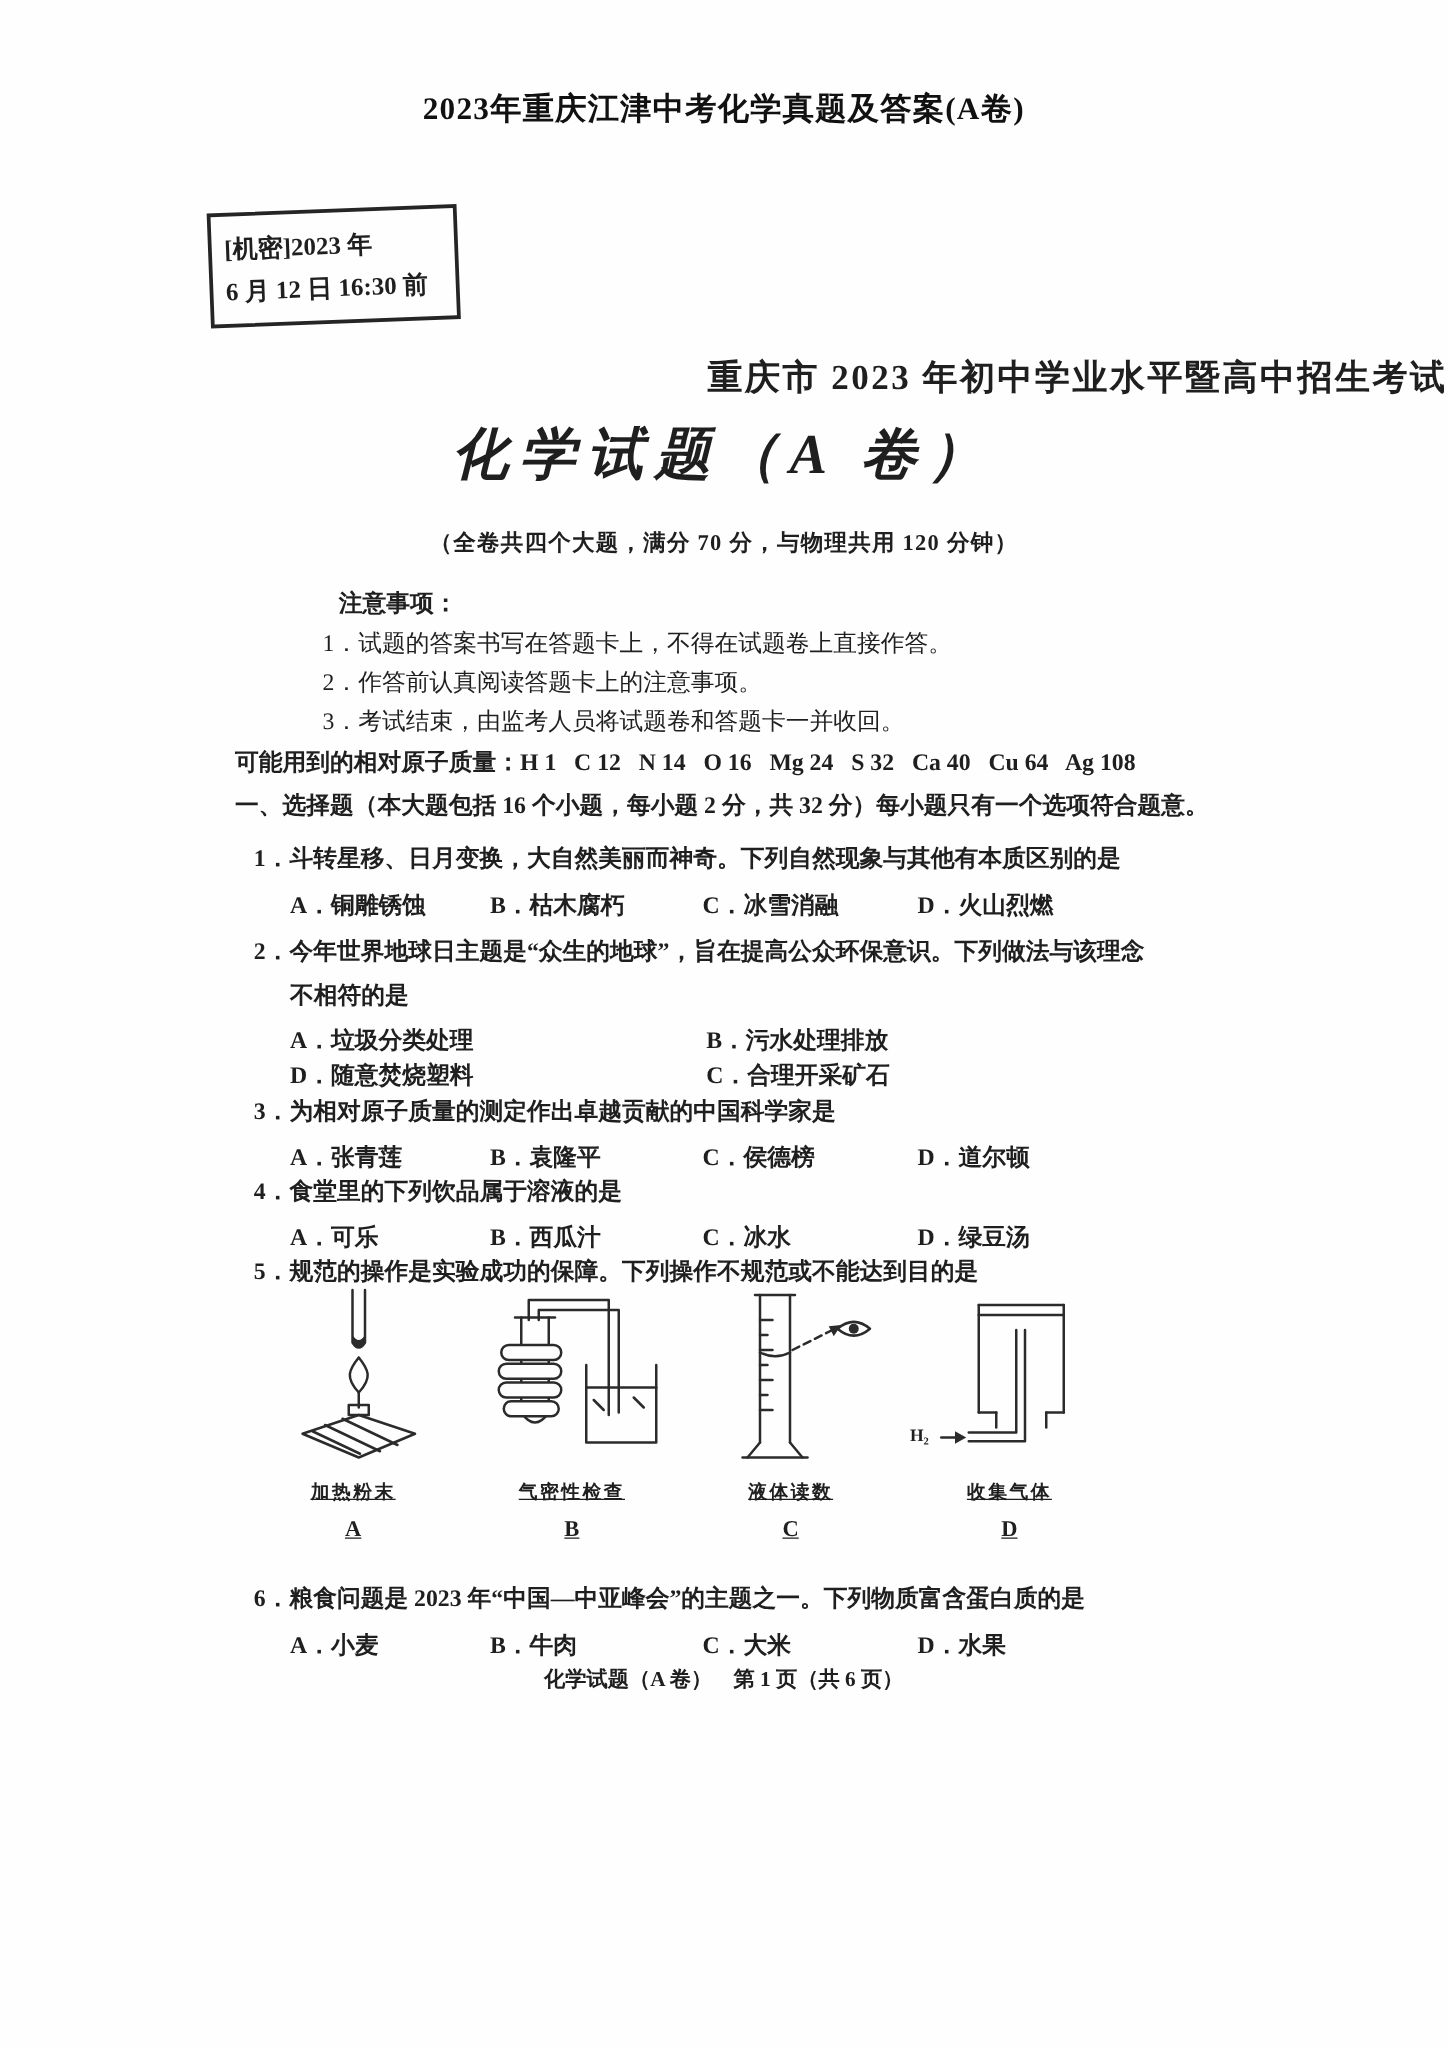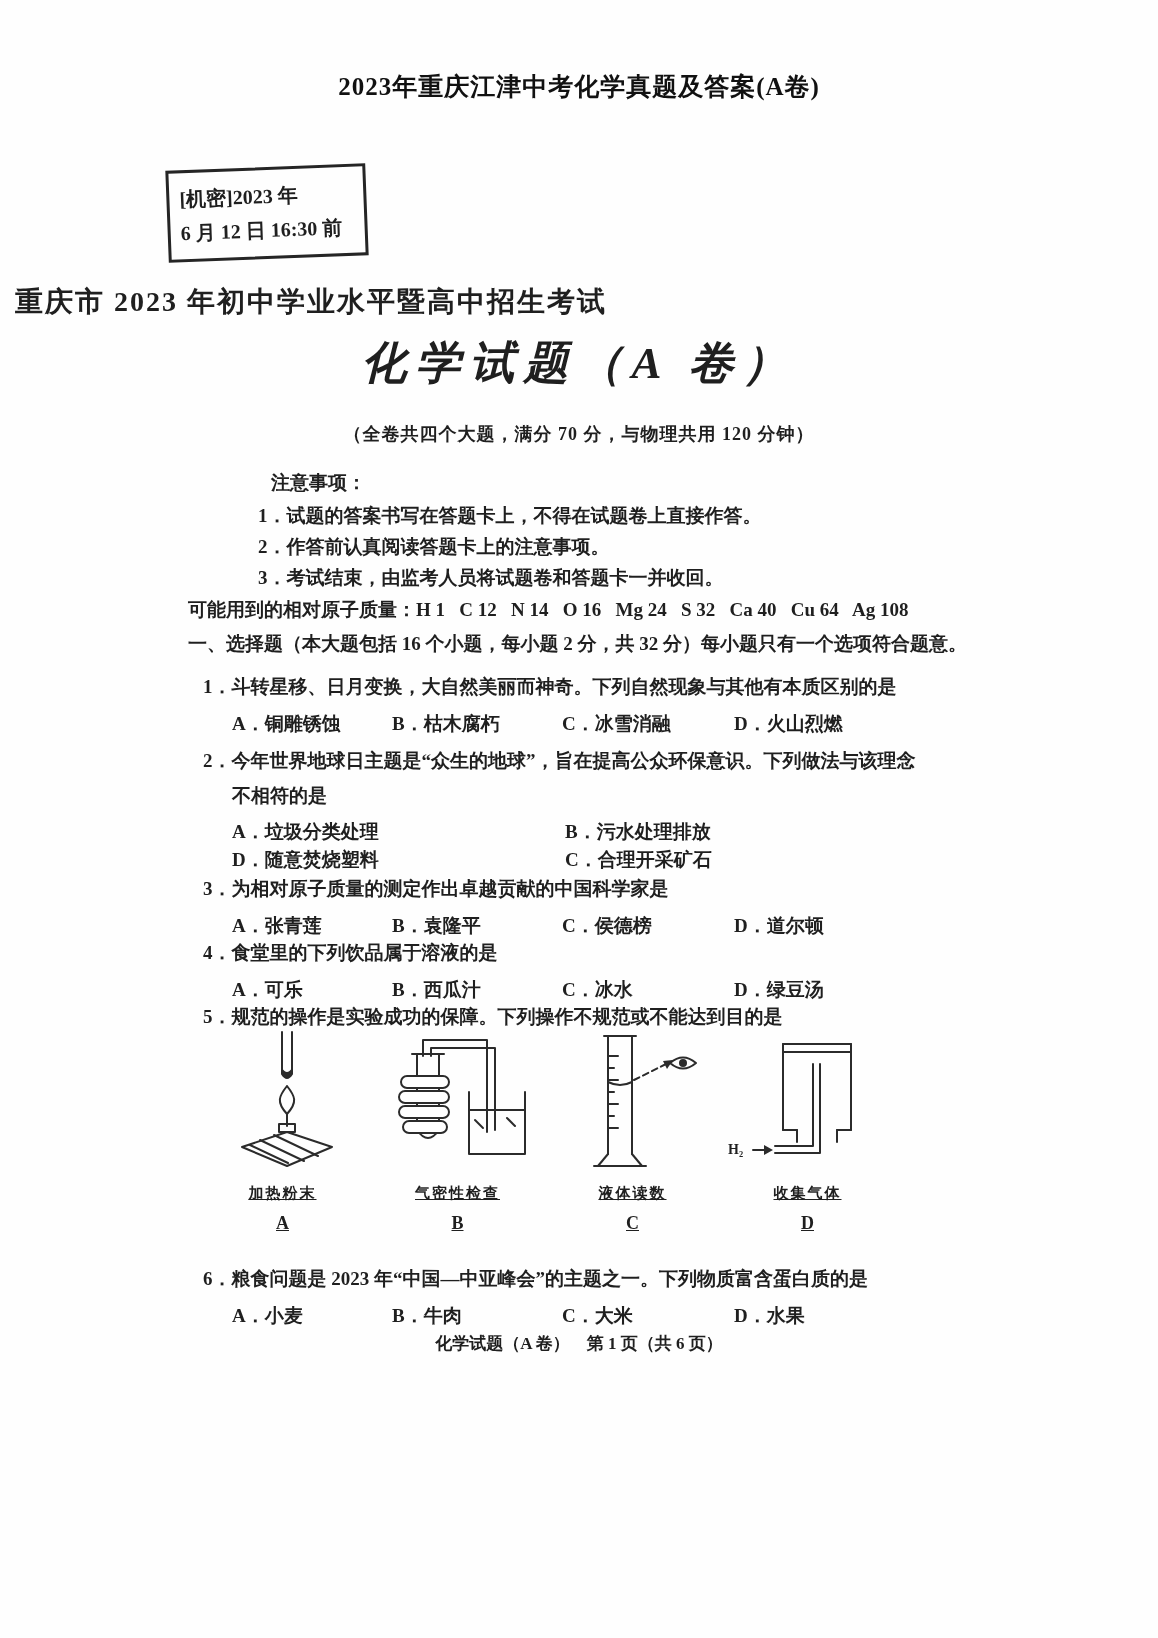--- a/index.html
+++ b/index.html
@@ -8,28 +8,28 @@
     position:relative; width:1158px; height:1638px; margin:0 auto;
     background:#fefefe; overflow:hidden;
     font-family:"Liberation Serif","DejaVu Serif",serif; color:#1f1f1f;
   }
   .doc-title { position:absolute; top:70px; left:0; width:100%; text-align:center;
     font-size:25px; font-weight:700; letter-spacing:1px; color:#111; }
   .stamp { position:absolute; left:167px; top:167px; width:200px; height:92px;
     border:3px solid #252525; transform:rotate(-2.2deg);
     display:flex; flex-direction:column; justify-content:center; gap:7px;
     padding:4px 10px; font-size:20px; font-weight:700; }
-  .exam-heading { position:absolute; top:283px; left:0; width:100%; text-align:left;
+  .exam-heading { position:absolute; top:283px; left:0; width:100%; text-align:right;
     font-size:28px; font-weight:700; letter-spacing:2px; white-space:nowrap;padding-left:15px; }
   .paper-title { position:absolute; top:333px; left:0; width:100%; text-align:center;
     font-size:45px; font-weight:700; letter-spacing:9px;font-style:italic; }
   .paper-subtitle { position:absolute; top:422px; left:0; width:100%; text-align:center;
     font-size:18px; font-weight:700; letter-spacing:1px; }
   .notice-title { position:absolute; left:227px; top:470px; font-size:19px; font-weight:700;margin-left:44px; }
-  .notice-list { position:absolute; left:258px; top:500px; font-size:19px; font-weight:700;
+  .notice-list { position:absolute; left:258px; top:500px; font-size:19px; font-weight:400;
     line-height:31px; white-space:nowrap; }
   .atomic-line { position:absolute; left:188px; top:597px; font-size:19px; font-weight:600;
     white-space:pre; }
   .section-title { position:absolute; left:188px; top:631px; font-size:19px; font-weight:700;
     white-space:nowrap; }
   .question { position:absolute; left:203px; font-size:19px; font-weight:600; }
   .q1{top:674px} .q2{top:748px} .q3{top:876px} .q4{top:940px} .q5{top:1004px} .q6{top:1266px}
   .stem { white-space:nowrap; }
   .stem-cont { margin:9px 0 0 29px; white-space:nowrap; }
   .opts { display:flex; margin:11px 0 0 29px; white-space:nowrap; }

